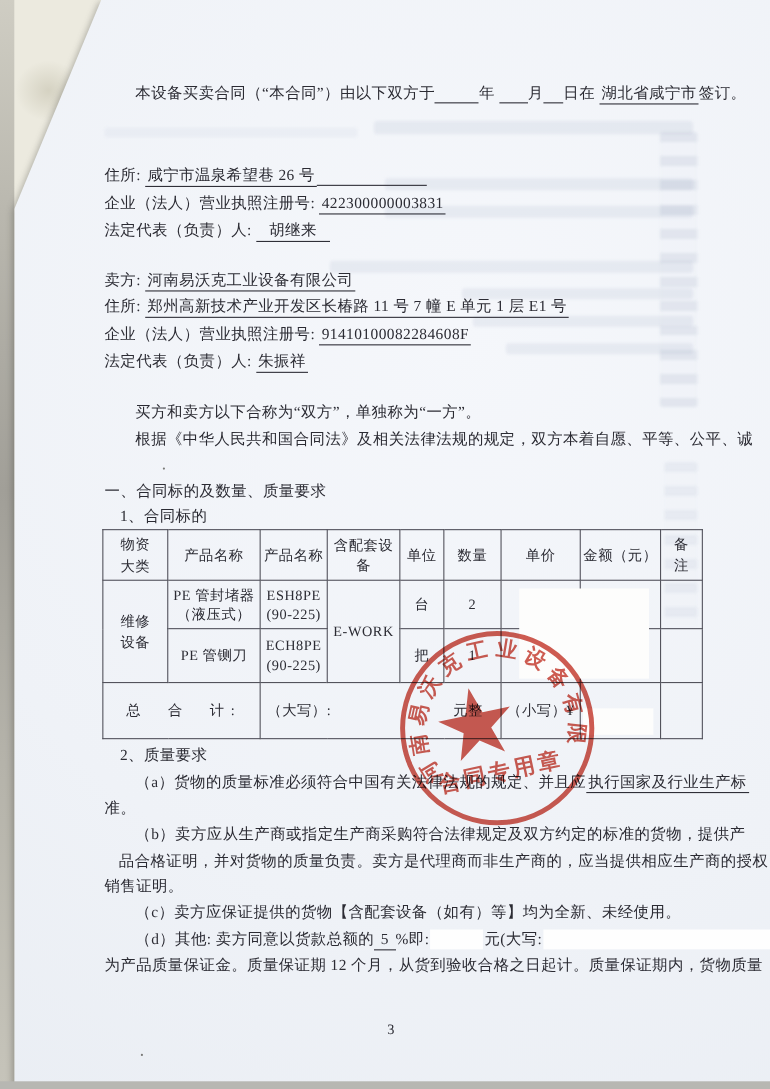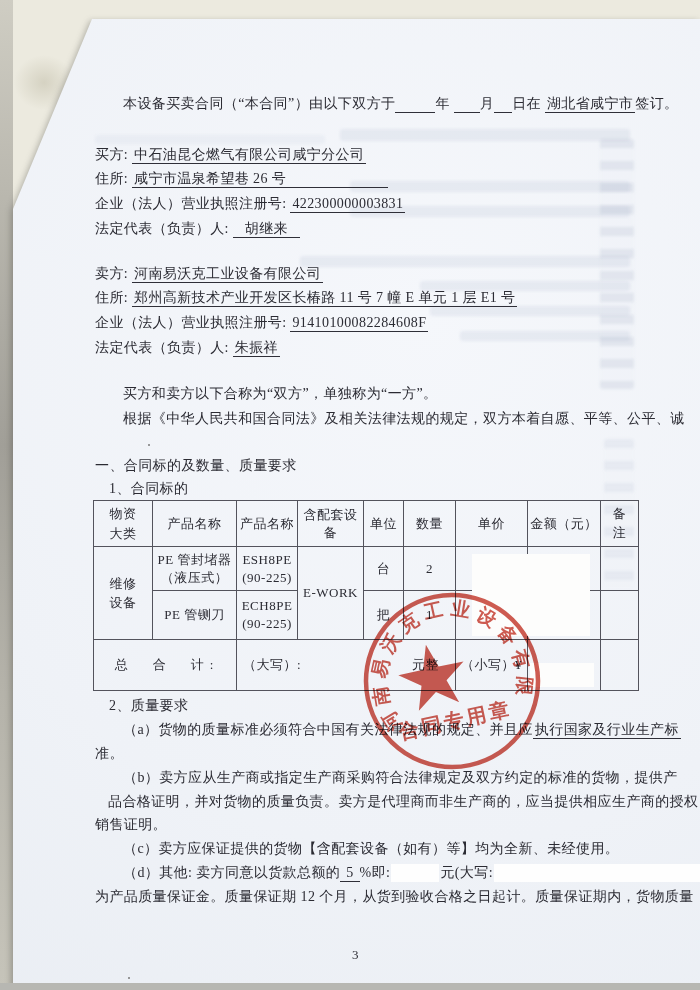--- a/index.html
+++ b/index.html
@@ -8,21 +8,21 @@
     background:#eceadf;
     font-family:"Liberation Serif","DejaVu Serif",serif;
     color:#2b2b33;
   }
   .scanner-smudge{position:absolute;left:14px;top:55px;width:60px;height:55px;
     background:radial-gradient(closest-side,rgba(170,165,140,.35),rgba(170,165,140,0));}
   .left-strip{position:absolute;left:0;top:0;width:13px;height:990px;
     background:linear-gradient(180deg,#cfcdc3 0%,#b9b7ae 20%,#a19f98 45%,#b5b3aa 70%,#c6c4ba 100%);}
   .bottom-band{position:absolute;left:0;top:983px;width:700px;height:7px;background:#b7b7b2;z-index:9;}
   .page-wrap{position:absolute;left:0;top:0;width:700px;height:800px;
-    filter:drop-shadow(-2px 2px 3px rgba(60,60,55,.35));margin-top:19px;}
+    filter:drop-shadow(-2px 2px 3px rgba(60,60,55,.35));}
   .page{position:absolute;left:0;top:0;width:700px;height:990px;
     background:
       radial-gradient(120% 90% at 60% 30%, #f5f7fb 0%, #eff2f7 60%, #e9edf3 100%);
     clip-path:polygon(92px 0,700px 0,700px 990px,13px 990px,13px 190px);
   }
   .line{position:absolute;font-size:14px;letter-spacing:.4px;white-space:nowrap;z-index:2;}
   .bold{font-weight:normal;}
   .u{border-bottom:1px solid #2f2f38;padding:0 2px 1px 2px;}
   .blank{display:inline-block;border-bottom:1px solid #2f2f38;height:14px;vertical-align:bottom;}
   .wbox{display:inline-block;background:#fefefe;height:18px;vertical-align:bottom;margin:0 1px;}
@@ -62,24 +62,20 @@
   <div class="speck" style="left:55px;top:78px"></div>
   <div class="speck" style="left:148px;top:425px"></div>
   <div class="speck" style="left:128px;top:958px"></div>
 
   <div class="line" style="left:123px;top:76px">
     <span>本设备买卖合同（“本合同”）由以下双方于</span><span class="blank" style="width:40px"></span><span>年</span>
     <span class="blank" style="width:26px"></span><span>月</span><span class="blank" style="width:18px"></span><span>日在</span>
     <span class="u">湖北省咸宁市</span><span>签订。</span>
   </div>
 
-  <div class="line" style="left:95px;top:127px">
-    <span>买方:</span>
-    <span class="u">中石油昆仑燃气有限公司咸宁分公司</span>
-  </div>
   <div class="line" style="left:95px;top:151px">
     <span>住所:</span>
     <span class="u">咸宁市温泉希望巷 26 号</span><span class="blank" style="width:100px"></span>
   </div>
   <div class="line" style="left:95px;top:176px">
     <span>企业（法人）营业执照注册号:</span>
     <span class="u">422300000003831</span>
   </div>
   <div class="line" style="left:95px;top:201px">
     <span>法定代表（负责）人:</span>

